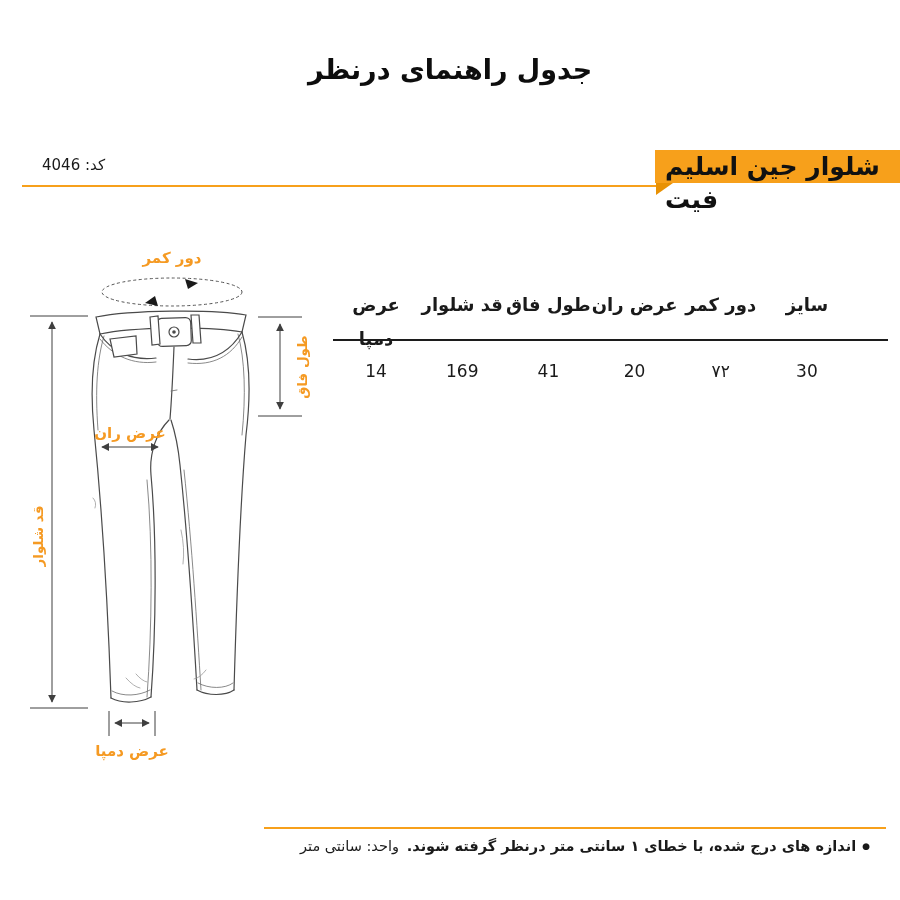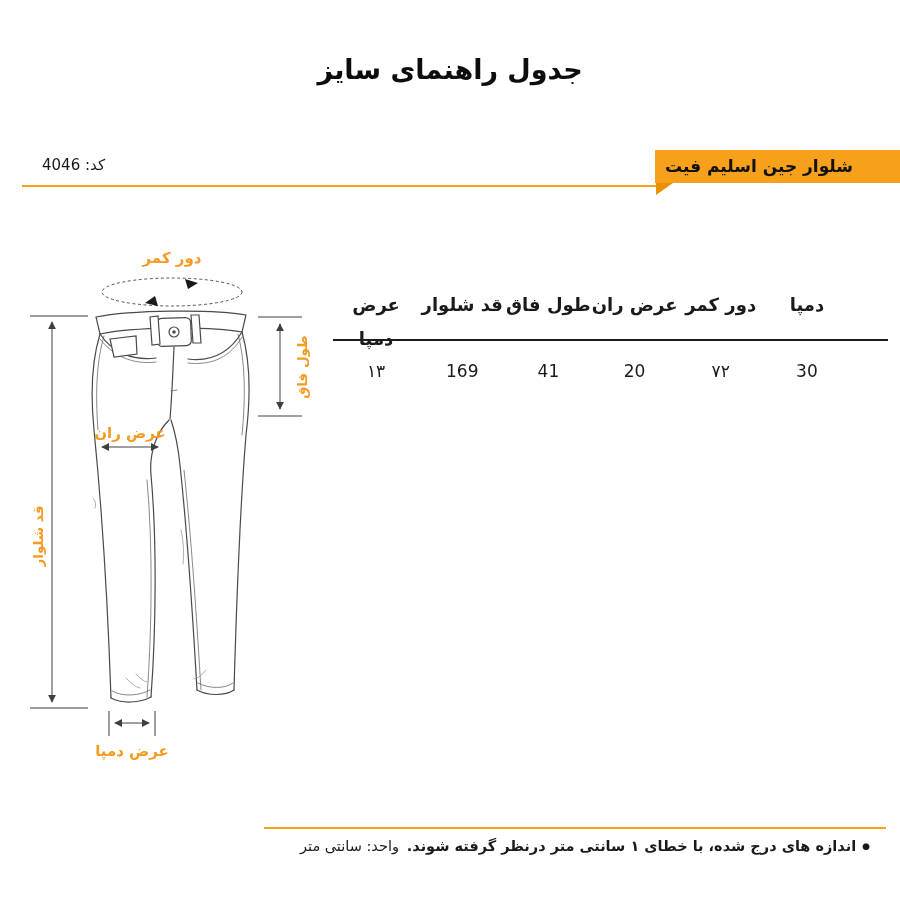--- a/index.html
+++ b/index.html
@@ -13,21 +13,21 @@
   
   .title{
     top:54px;left:0;width:900px;text-align:center;
     font-size:27px;font-weight:bold;color:#0d0d0d;
   }
 
   
   .banner{
     left:655px;top:150px;width:245px;height:33px;box-sizing:border-box;
     background:#F7A01B;direction:rtl;text-align:left;padding-left:10px;
-    font-size:17px;font-weight:bold;line-height:33px;color:#111;
+    font-size:25px;font-weight:bold;line-height:33px;color:#111;
   }
   .banner-tail{
     left:656px;top:183px;width:0;height:0;
     border-top:12px solid #E89104;border-right:17px solid transparent;
   }
   .banner-line{
     left:22px;top:185px;width:634px;height:2px;background:#F7A01B;
   }
   .code{
     left:42px;top:156px;width:90px;direction:rtl;text-align:left;
@@ -61,43 +61,43 @@
 
   
   .footer-line{left:264px;top:827px;width:622px;height:2px;background:#F7A01B;}
   .note{right:30px;top:836px;direction:rtl;font-size:14.5px;line-height:20px;white-space:nowrap;font-weight:bold;}
   .note .bullet{font-size:9px;vertical-align:2px;margin-left:6px;}
   .unit{left:300px;top:836px;direction:rtl;font-size:14.5px;line-height:20px;white-space:nowrap;}
 </style>
 </head>
 <body>
 
-<div class="abs title">جدول راهنمای سایز</div>
+<div class="abs title">جدول راهنمای درنظر</div>
 
 <div class="abs banner-line"></div>
 <div class="abs banner">شلوار جین اسلیم فیت</div>
 <div class="abs banner-tail"></div>
 <div class="abs code">کد: 4046</div>
 
 <div class="abs thead t-row">
-  <div class="t-cell">دمپا</div>
+  <div class="t-cell">سایز</div>
   <div class="t-cell">دور کمر</div>
   <div class="t-cell">عرض ران</div>
   <div class="t-cell">طول فاق</div>
   <div class="t-cell">قد شلوار</div>
   <div class="t-cell">عرض دمپا</div>
 </div>
 <div class="abs tline"></div>
 <div class="abs tvals t-row">
   <div class="t-cell">30</div>
   <div class="t-cell">۷۲</div>
   <div class="t-cell">20</div>
   <div class="t-cell">41</div>
   <div class="t-cell">169</div>
-  <div class="t-cell">۱۳</div>
+  <div class="t-cell">14</div>
 </div>
 
 <svg class="abs diagram" width="310" height="530" viewBox="0 0 310 530" xmlns="http://www.w3.org/2000/svg">
   <defs>
     <marker id="mA" viewBox="0 0 10 10" refX="9" refY="5" markerWidth="8" markerHeight="8" orient="auto-start-reverse">
       <path d="M0,0 L10,5 L0,10 z" fill="#3f3f3f"></path>
     </marker>
   </defs>
 
   <g>

